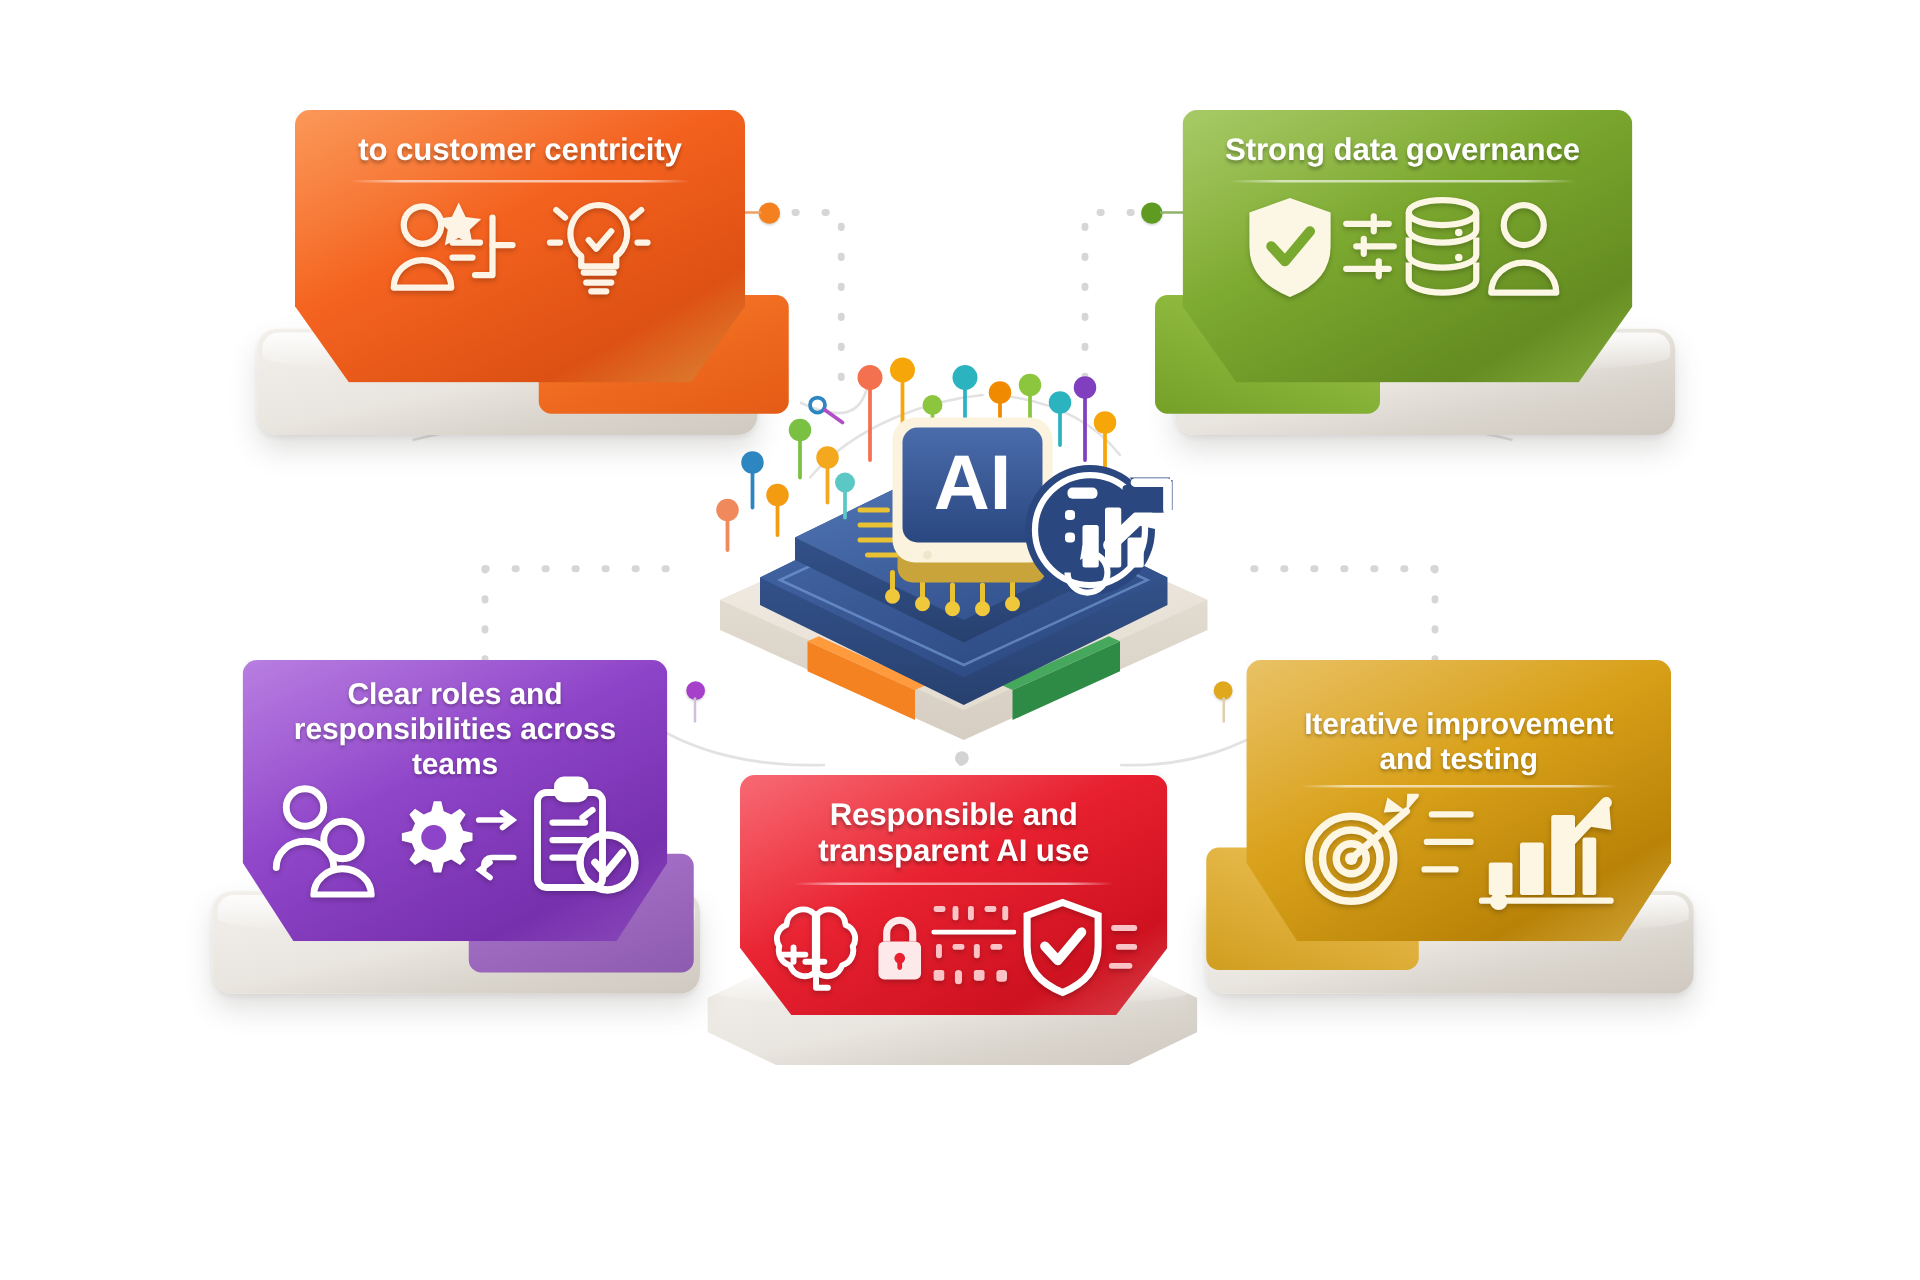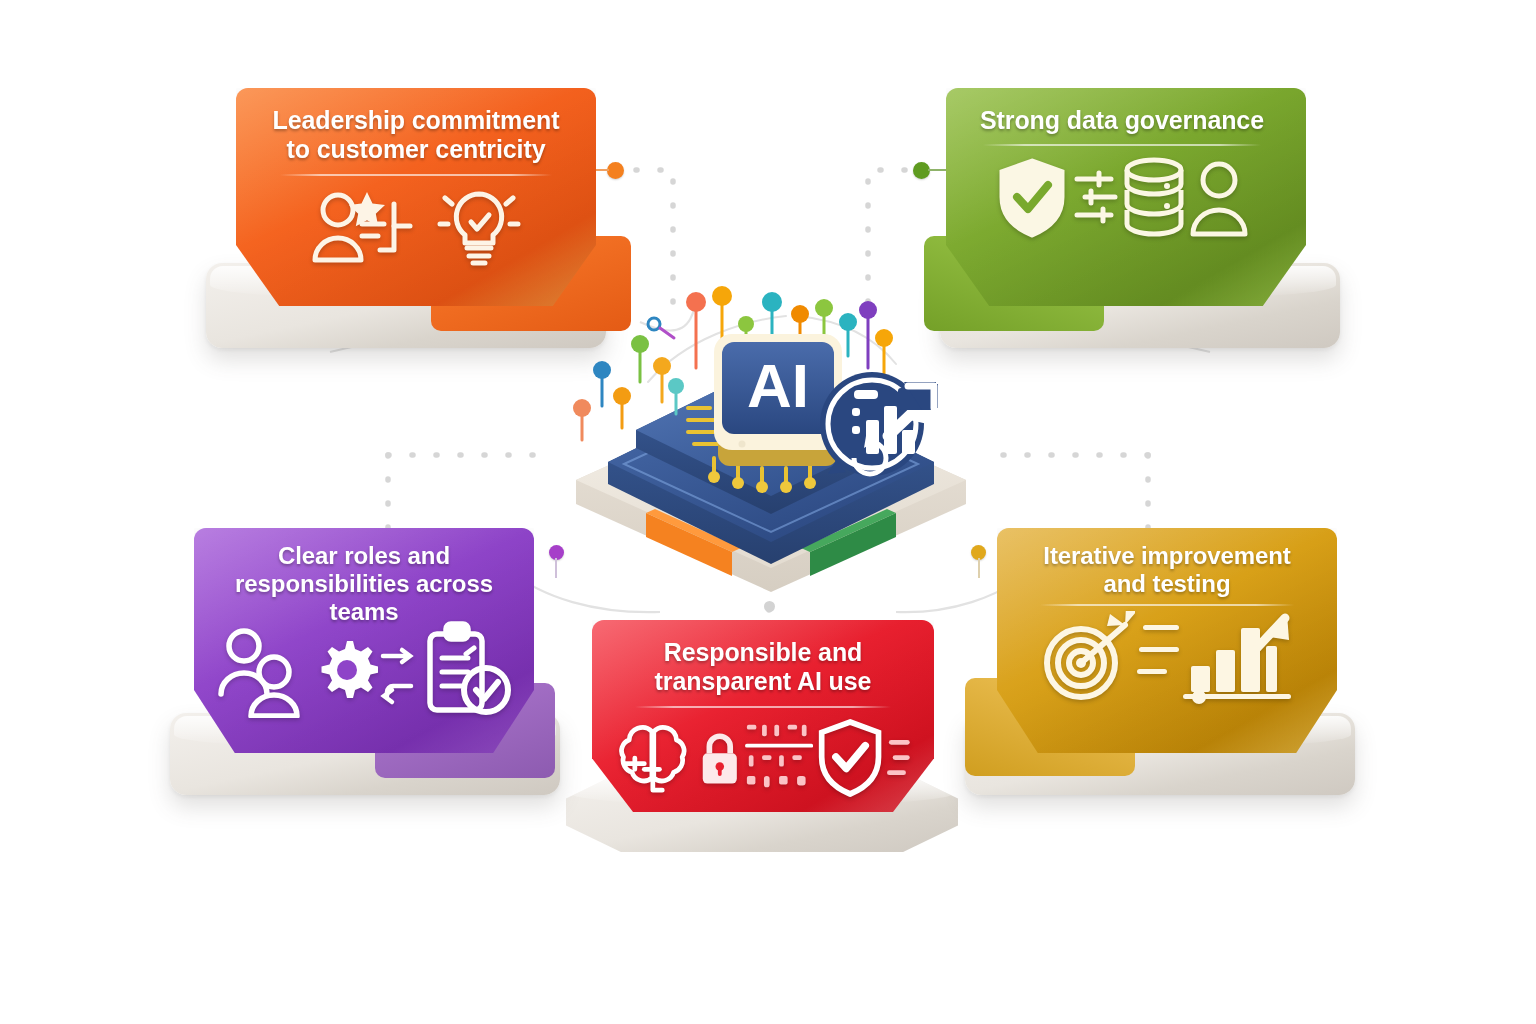--- a/index.html
+++ b/index.html
@@ -126,21 +126,20 @@
   <div class="dot c" style="left:1000px;top:768px;width:13px;height:13px;background:#f0c236;"></div>
 
   <div class="dot c" style="left:763px;top:622px;width:13px;height:13px;background:#f03a2b;"></div>
   <div class="dot" style="left:764px;top:601px;width:11px;height:11px;"></div>
 
   <div class="node" style="left:206px;top:88px;width:440px;height:265px;">
     <div class="pedestal" style="left:0;top:175px;width:400px;height:85px;"></div>
     <div class="slab" style="left:225px;top:148px;width:200px;height:95px;background:linear-gradient(160deg,#fa7b2b,#e45b15);border-radius:10px;"></div>
     <div class="plate oct" style="left:30px;top:0;width:360px;height:218px;background:linear-gradient(150deg,#fa7b2b 0%,#f4621f 42%,#ec5614 78%,#f5923a 100%);">
       <div class="plate-title">
-        <div>Leadership commitment</div>
         <div>to customer centricity</div>
       </div>
       <div class="rule"></div>
       <div class="glyphs">
 
         <svg width="118" height="78" viewBox="0 0 118 78">
           <g fill="none" stroke="#fdf4e6" stroke-width="5" stroke-linecap="round" stroke-linejoin="round">
             <circle cx="28" cy="22" r="15"></circle>
             <path d="M5 72 a23 22 0 0 1 46 0 z"></path>
             <path d="M52 36 h22 M52 48 h16"></path>
@@ -302,21 +301,21 @@
           <path d="M60 70 l8 9 14 -17" fill="none" stroke="#ffffff" stroke-width="6" stroke-linecap="round" stroke-linejoin="round"></path>
         </svg>
       </div>
     </div>
   </div>
 
   <div class="node" style="left:955px;top:528px;width:420px;height:270px;">
     <div class="pedestal" style="left:10px;top:185px;width:390px;height:82px;"></div>
     <div class="slab" style="left:10px;top:150px;width:170px;height:98px;background:linear-gradient(200deg,#f0c45c,#d09e1f);border-radius:10px;"></div>
     <div class="plate oct" style="left:42px;top:0;width:340px;height:225px;background:linear-gradient(150deg,#e3b03a 0%,#d8a018 45%,#c68c08 80%,#e8b83f 100%);padding-top:14px;">
-      <div class="plate-title" style="font-size:24px;">
+      <div class="plate-title" style="font-size:24px;margin-top:24px;">
         <div>Iterative improvement</div>
         <div>and testing</div>
       </div>
       <div class="rule" style="margin-top:6px;"></div>
       <div class="glyphs" style="gap:2px;margin-top:4px;">
         <svg width="96" height="92" viewBox="0 0 96 92">
           <g fill="none" stroke="#fdf6e3" stroke-width="6">
             <circle cx="42" cy="52" r="34"></circle>
             <circle cx="42" cy="52" r="23"></circle>
             <circle cx="42" cy="52" r="12"></circle>

